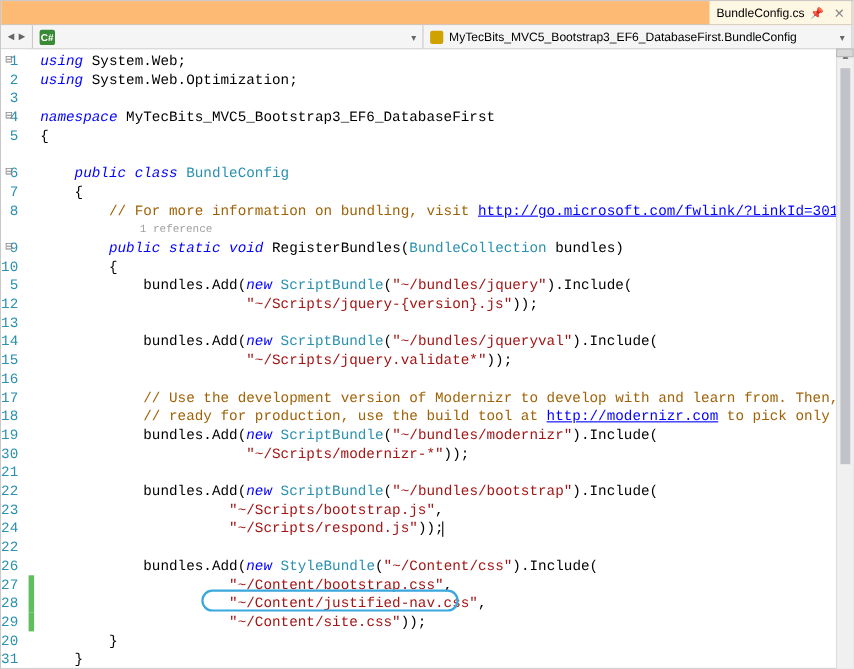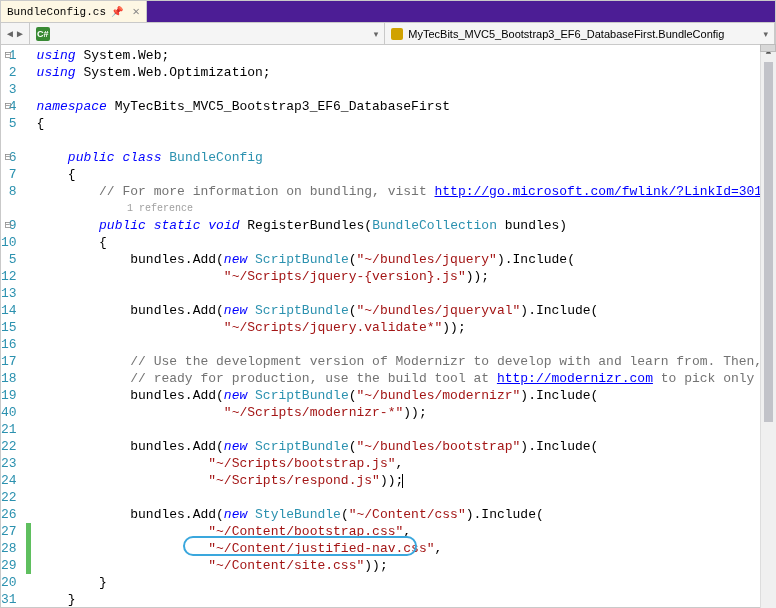--- a/index.html
+++ b/index.html
@@ -7,25 +7,26 @@
     font-family: Consolas, 'Courier New', monospace;
     font-size: 13px;
     background: #ffffff;
     width: 776px;
     height: 608px;
     overflow: hidden;
     border: 1px solid #c9c9c9;
   }
   .tab-bar {
     display: flex;
-    background: #4c1d95;
+    background: #fdba74;
     height: 22px;
     border-bottom: 1px solid #c9c9c9;
-    font-family: Liberation Mono, monospace;
+    font-family: Liberation Sans, sans-serif;
     font-size: 11px;
+    justify-content: flex-end;
   }
   .tab {
     display: flex;
     align-items: center;
     padding: 0 6px;
     background: #fdf7e4;
     border-right: 1px solid #c9c9c9;
     gap: 5px;
     cursor: pointer;
   }
@@ -115,21 +116,21 @@
     position: relative;
   }
   .code-line {
     height: 17px;
     line-height: 17px;
     position: relative;
   }
   .kw { color: #0000ff; font-style: italic; }
   .type { color: #2b91af; font-family: Liberation Mono, monospace; }
   .str { color: #a31515; }
-  .cmt { color: #737373; }
+  .cmt { color: #a16207; }
   .link { color: #0000ff; text-decoration: underline; }
   .ref { color: #a0a0a0; font-size: 10px; position: relative; top: -1px; margin-left: 28px; }
   .caret {
     display: inline-block;
     width: 1px;
     height: 14px;
     background: #000;
     vertical-align: middle;
     margin-left: -1px;
   }
@@ -222,21 +223,21 @@
       <div class="gutter-line">10</div>
       <div class="gutter-line">5</div>
       <div class="gutter-line">12</div>
       <div class="gutter-line">13</div>
       <div class="gutter-line">14</div>
       <div class="gutter-line">15</div>
       <div class="gutter-line">16</div>
       <div class="gutter-line">17</div>
       <div class="gutter-line">18</div>
       <div class="gutter-line">19</div>
-      <div class="gutter-line">40</div>
+      <div class="gutter-line">30</div>
       <div class="gutter-line">21</div>
       <div class="gutter-line">22</div>
       <div class="gutter-line">23</div>
       <div class="gutter-line">24</div>
       <div class="gutter-line">22</div>
       <div class="gutter-line">26</div>
       <div class="gutter-line">27<span class="change-mark"></span></div>
       <div class="gutter-line">28<span class="change-mark"></span></div>
       <div class="gutter-line">29<span class="change-mark"></span></div>
       <div class="gutter-line">20</div>

